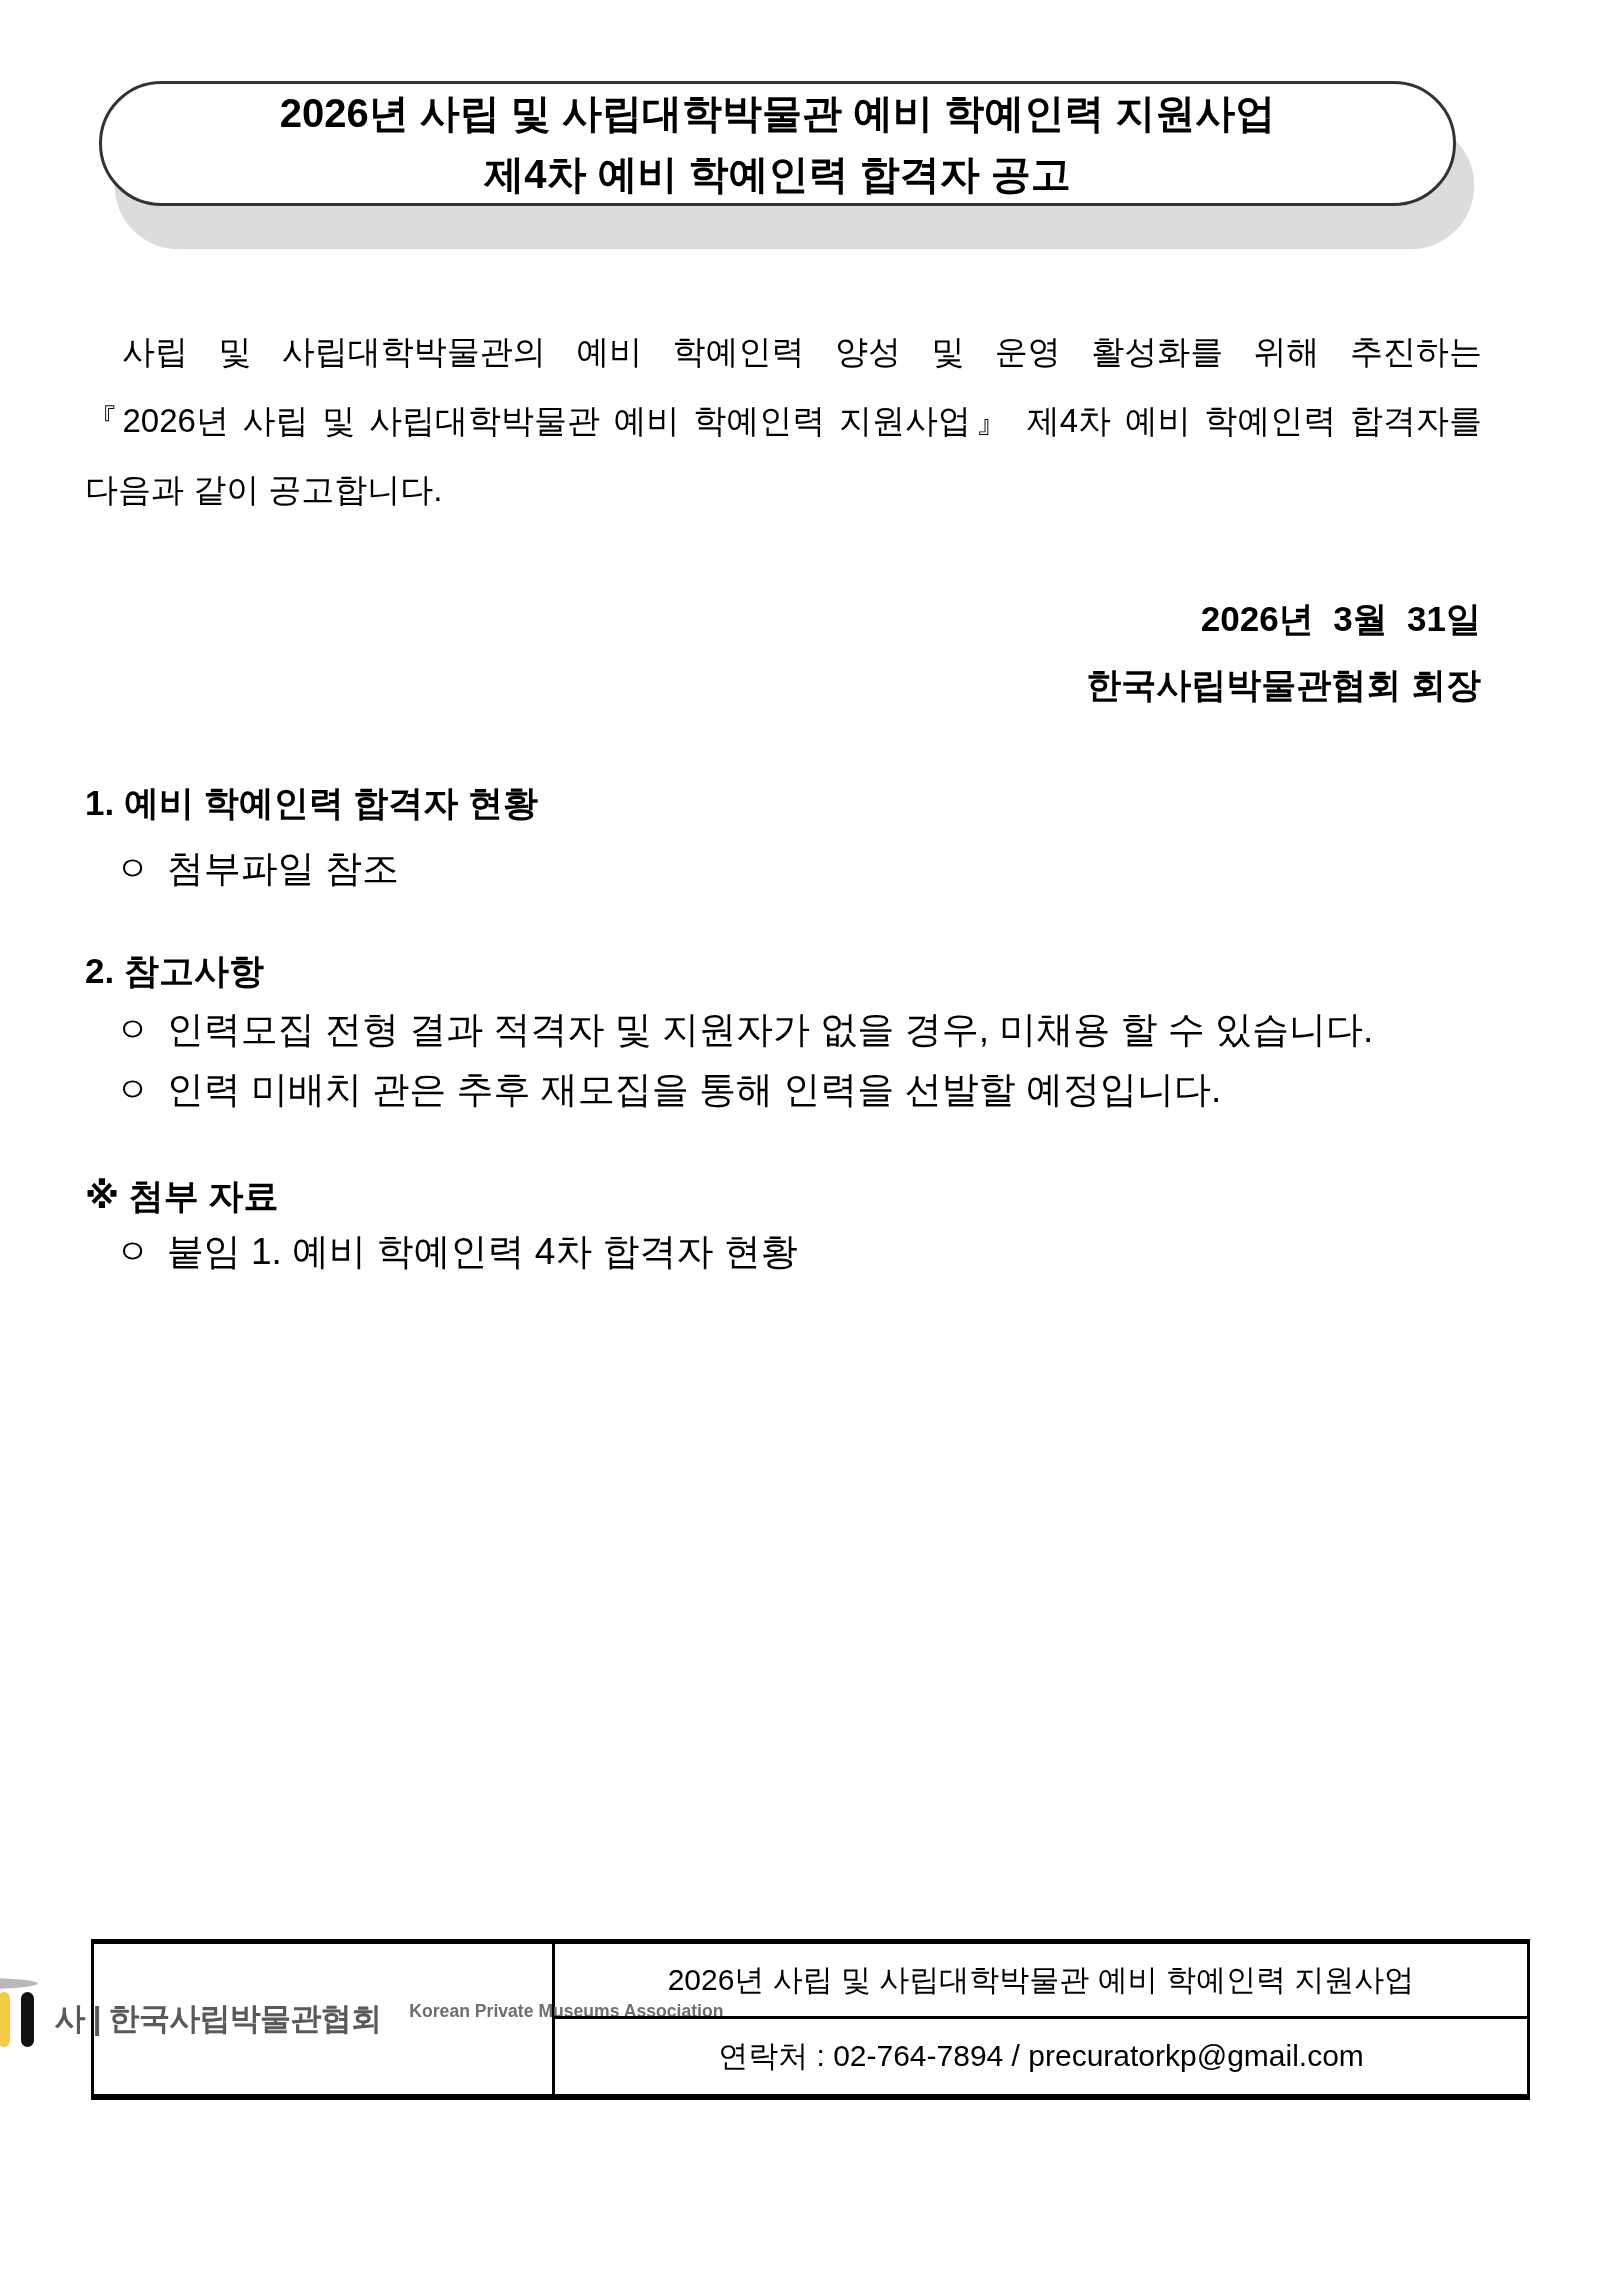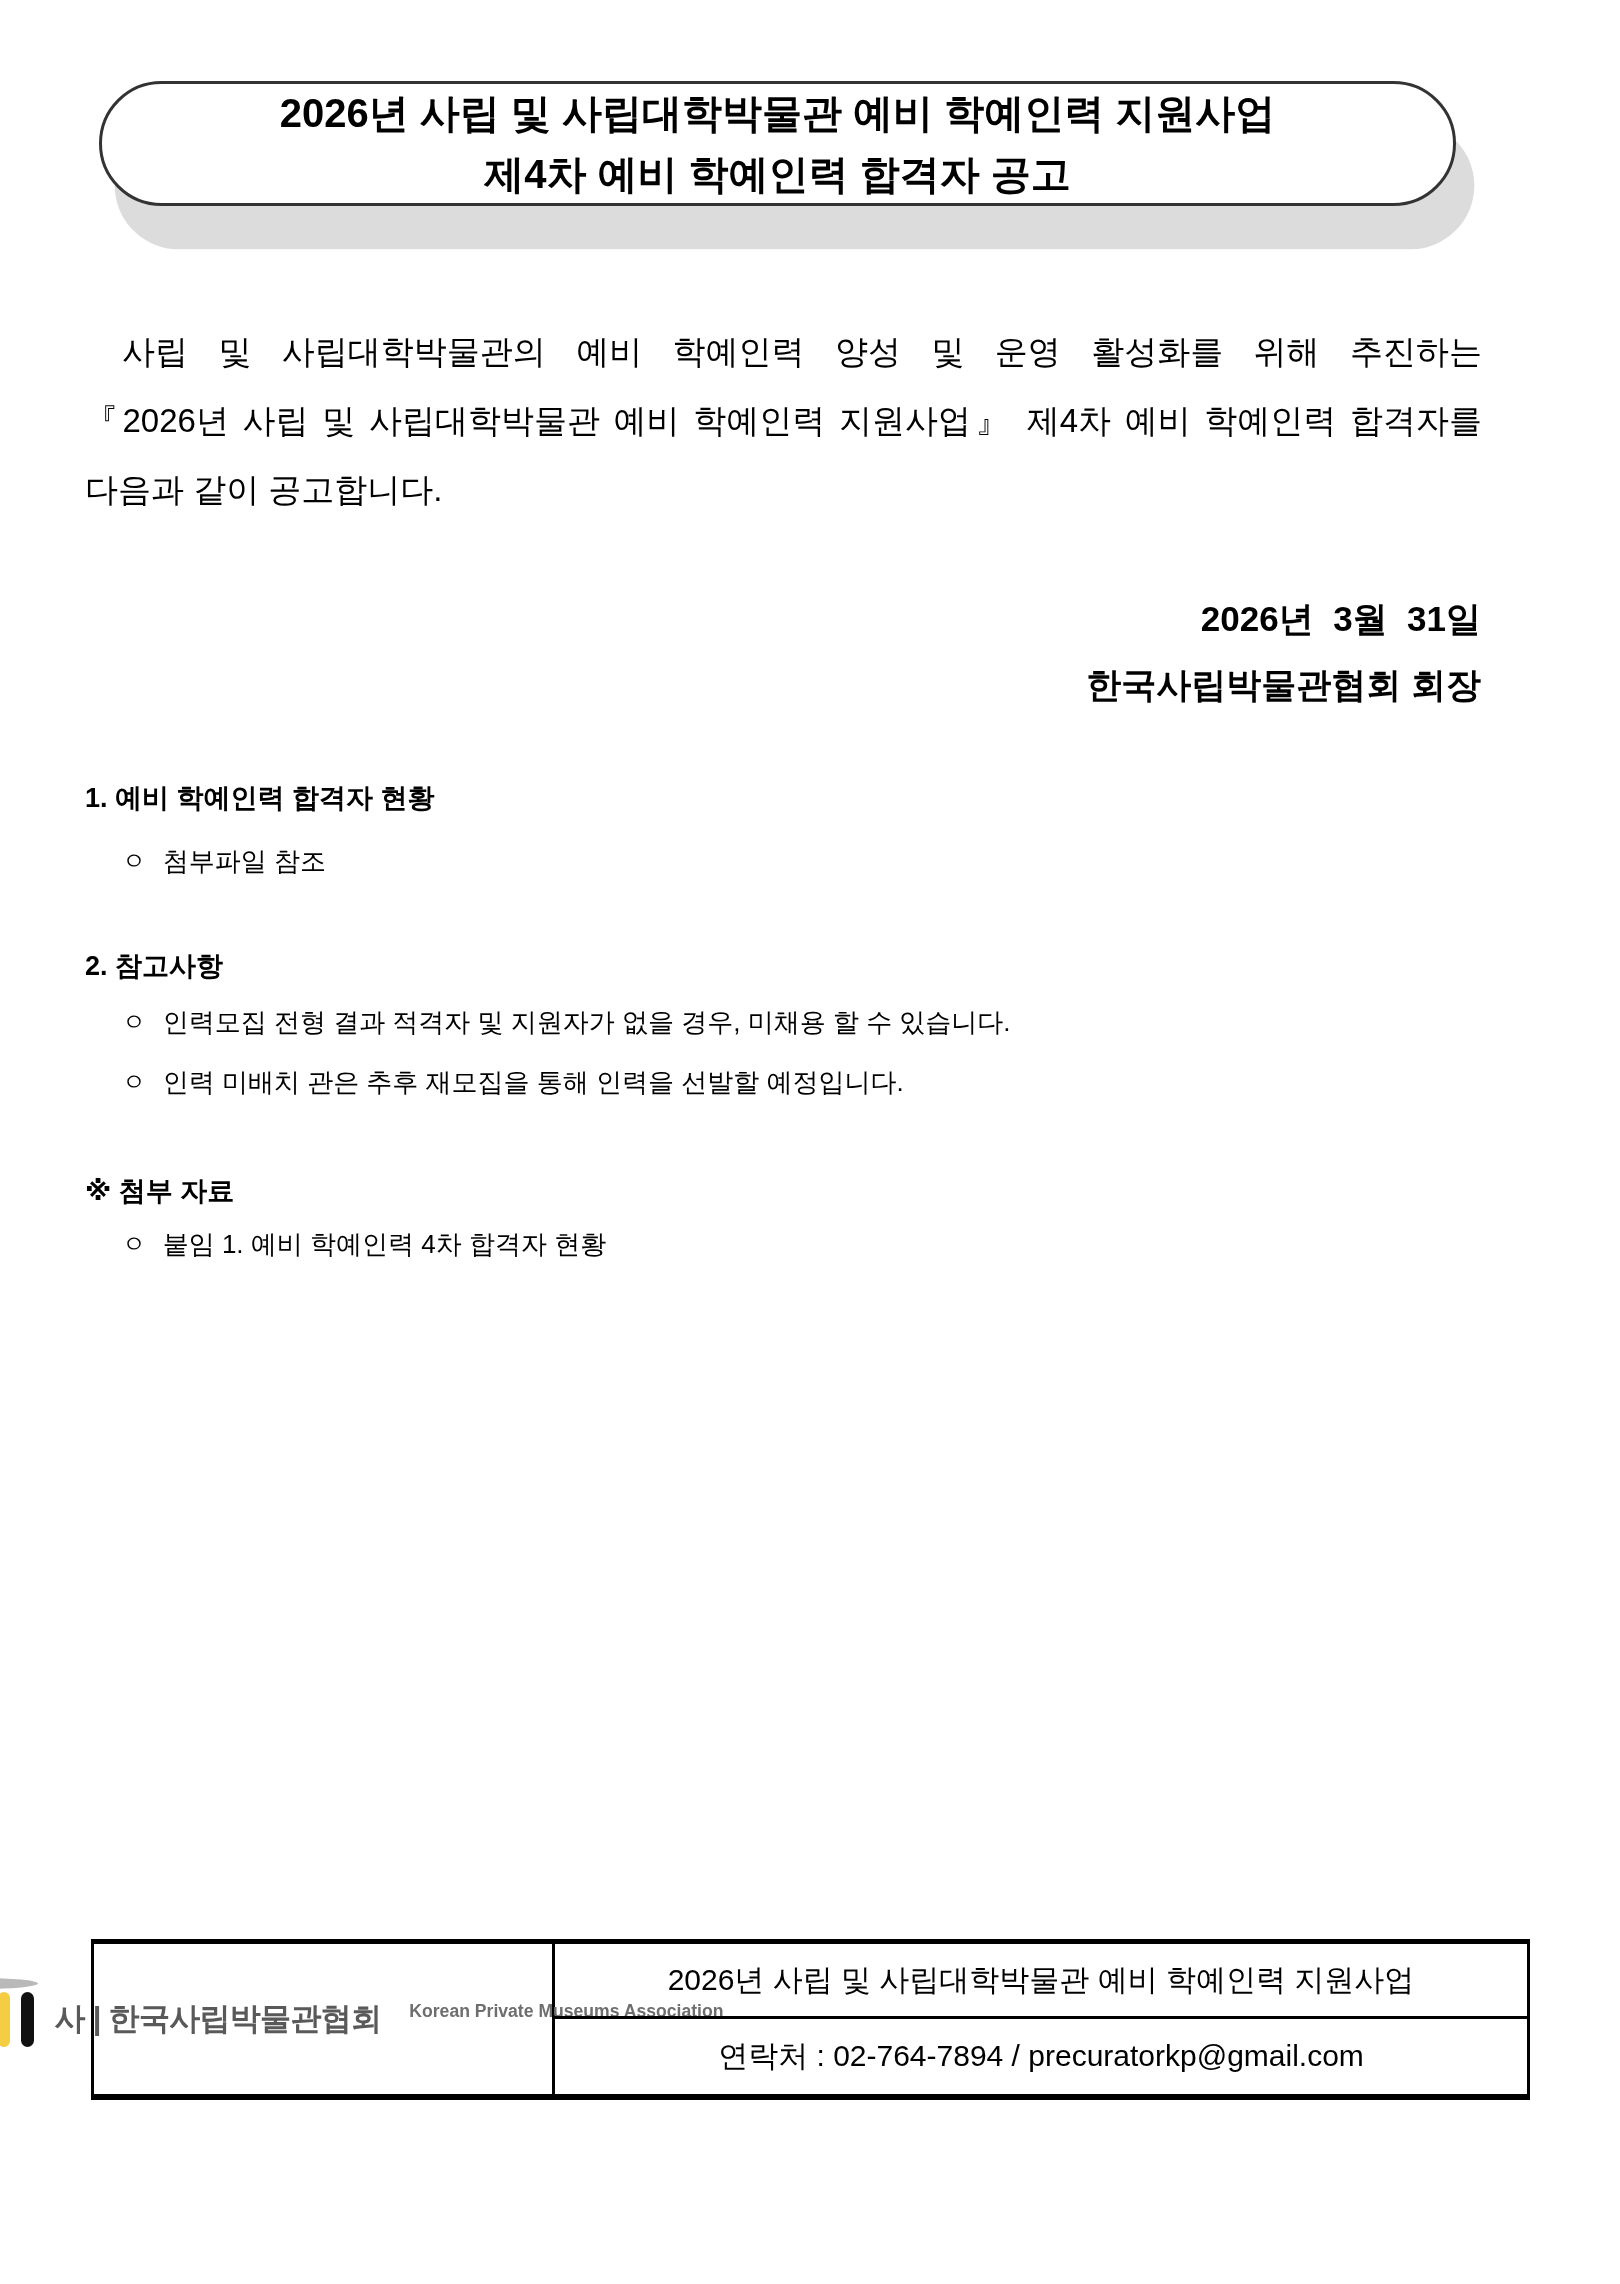--- a/index.html
+++ b/index.html
@@ -34,22 +34,22 @@
   .intro .jline{text-align:justify;text-align-last:justify;}
   .intro .l1{text-indent:37px;}
   
   .signoff{
     position:absolute;right:139px;top:586px;
     text-align:right;font-weight:700;font-size:35px;line-height:66px;
   }
   .signoff .date{white-space:pre;}
   
   .abs{position:absolute;white-space:nowrap;}
-  .sec-heading{left:85px;font-size:27px;font-weight:700;}
-  .bullet-line{left:121px;font-size:26px;font-weight:400;}
+  .sec-heading{left:85px;font-size:35px;font-weight:700;}
+  .bullet-line{left:114px;font-size:37px;font-weight:400;}
   .bullet-glyph{display:inline-block;margin-right:15.7px;transform:scale(.92);}
   
   .inquiry{left:126px;top:1968px;font-size:44px;font-weight:700;}
   
   .ftable{
     position:absolute;left:91px;top:1939px;
     width:1439px;height:161px;
     box-sizing:border-box;
     border-top:5.2px solid #000;
     border-bottom:6.5px solid #000;

